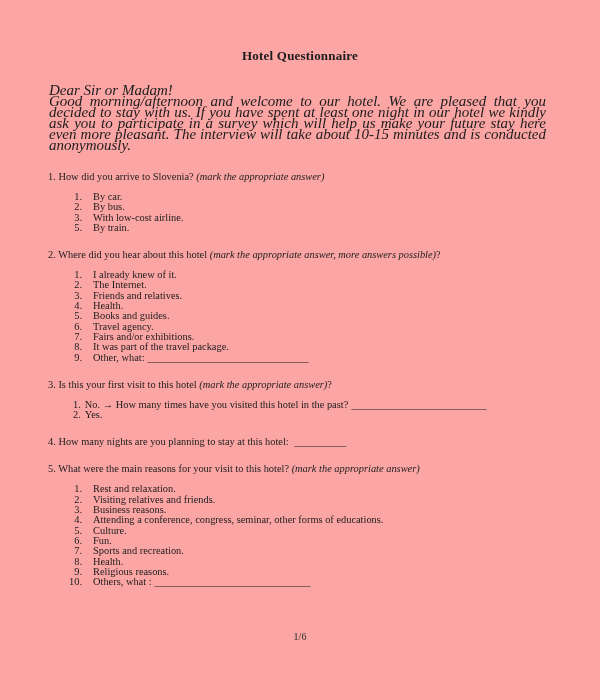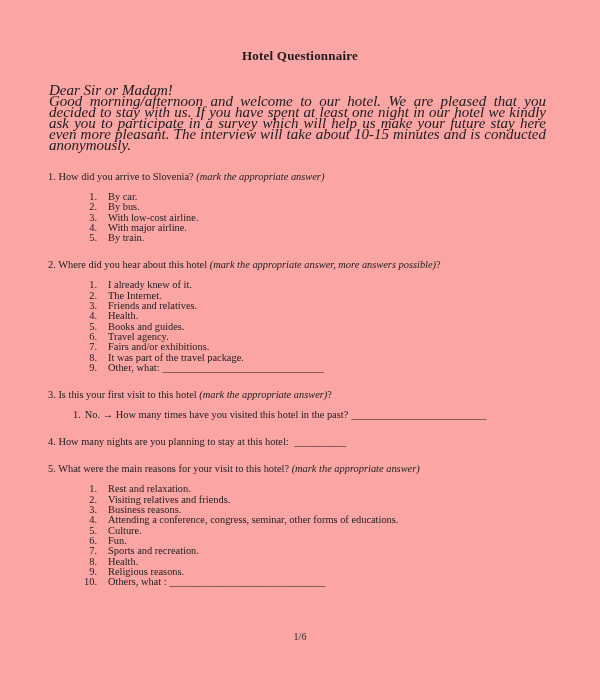--- a/index.html
+++ b/index.html
@@ -38,21 +38,21 @@
   }
   .question { margin-top: 16px; }
   .question:first-child { margin-top: 20px; }
   .q-heading { margin: 0; line-height: 11px; }
   .q-note { font-style: italic; }
   ol.options {
     list-style: none;
     margin: 10px 0 0 0;
     padding: 0;
   }
-  ol.options.wide { margin-left: 29px; }
+  ol.options.wide { margin-left: 14px; }
   ol.options.narrow { margin-left: 25px; }
   .opt { line-height: 10.3px; white-space: nowrap; }
   ol.options.wide .opt-num {
     display: inline-block;
     width: 20px;
     text-align: right;
     margin-right: 11px;
   }
   ol.options.narrow .opt-num { margin-right: 4px; }
   .blank { margin-left: 3px; letter-spacing: 0; white-space: nowrap; }
@@ -80,21 +80,20 @@
   <div class="questions" id="questions">
   <section class="question">
     <p class="q-heading"><span>1. How did you arrive to Slovenia? </span><span class="q-note">(mark the appropriate answer)</span><span></span><span class="blank"></span></p>
     <ol class="options wide">
   <li class="opt"><span class="opt-num">1.</span><span class="opt-label">By car.</span><span class="blank"></span></li>
 
   <li class="opt"><span class="opt-num">2.</span><span class="opt-label">By bus.</span><span class="blank"></span></li>
 
   <li class="opt"><span class="opt-num">3.</span><span class="opt-label">With low-cost airline.</span><span class="blank"></span></li>
 
-  <li class="opt"><span class="opt-num">4.</span><span class="opt-label">With major airline.</span><span class="blank"></span></li>
 
   <li class="opt"><span class="opt-num">5.</span><span class="opt-label">By train.</span><span class="blank"></span></li>
 
 </ol>
   </section>
 
   <section class="question">
     <p class="q-heading"><span>2. Where did you hear about this hotel </span><span class="q-note">(mark the appropriate answer, more answers possible)</span><span>?</span><span class="blank"></span></p>
     <ol class="options wide">
   <li class="opt"><span class="opt-num">1.</span><span class="opt-label">I already knew of it.</span><span class="blank"></span></li>
@@ -115,20 +114,21 @@
 
   <li class="opt"><span class="opt-num">9.</span><span class="opt-label">Other, what:</span><span class="blank">_______________________________</span></li>
 </ol>
   </section>
 
   <section class="question">
     <p class="q-heading"><span>3. Is this your first visit to this hotel </span><span class="q-note">(mark the appropriate answer)</span><span>?</span><span class="blank"></span></p>
     <ol class="options narrow">
   <li class="opt"><span class="opt-num">1.</span><span class="opt-label">No. →  How many times have you visited this hotel in the past?</span><span class="blank">__________________________</span></li>
 
+  <li class="opt"><span class="opt-num">2.</span><span class="opt-label">Yes.</span><span class="blank"></span></li>
 </ol>
   </section>
 
   <section class="question">
     <p class="q-heading"><span>4. How many nights are you planning to stay at this hotel: </span><span class="q-note"></span><span></span><span class="blank">__________</span></p>
 
   </section>
 
   <section class="question">
     <p class="q-heading"><span>5. What were the main reasons for your visit to this hotel? </span><span class="q-note">(mark the appropriate answer)</span><span></span><span class="blank"></span></p>

